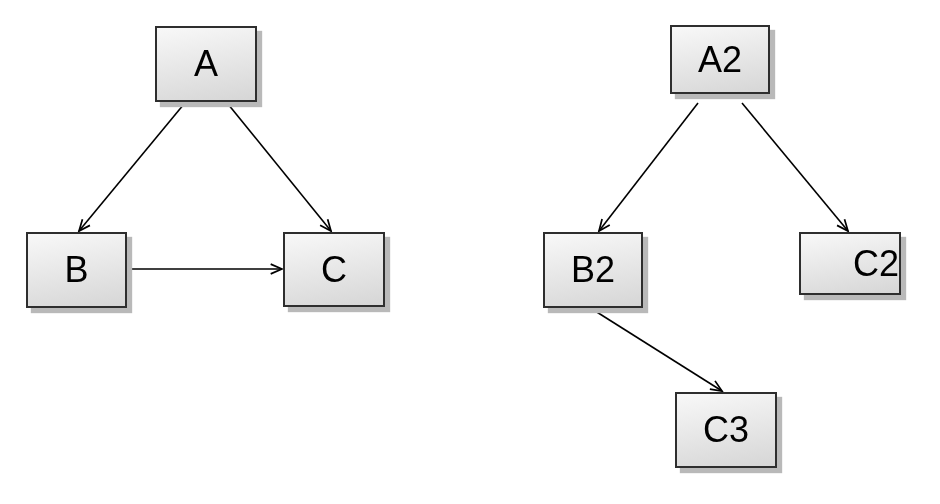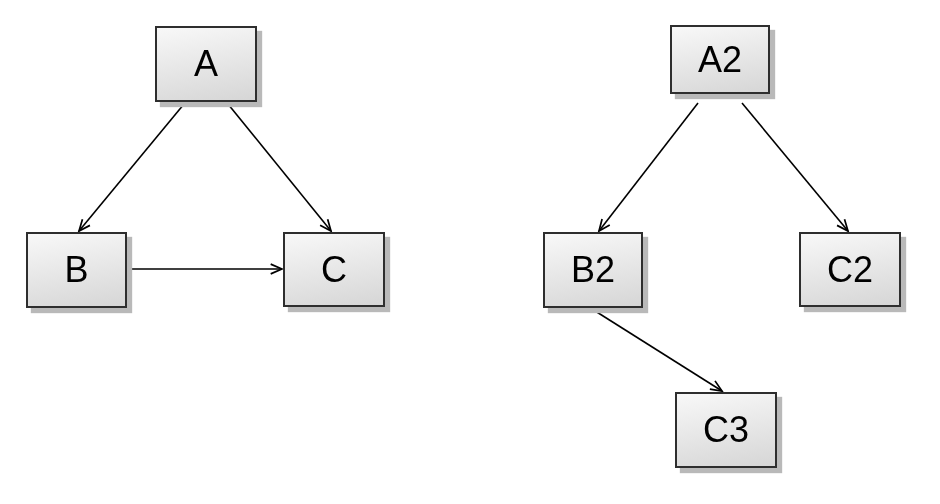--- a/index.html
+++ b/index.html
@@ -68,20 +68,20 @@
       </div>
       <div class="node" style="left: 283px; top: 232px; width: 102px; height: 75px;">
         <span>C</span>
       </div>
       <div class="node" style="left: 670px; top: 25px; width: 100px; height: 69px;">
         <span>A2</span>
       </div>
       <div class="node" style="left: 543px; top: 232px; width: 100px; height: 76px; justify-content: center;">
         <span>B2</span>
       </div>
-      <div class="node" style="left: 799px; top: 232px; width: 102px; height: 75px;">
+      <div class="node" style="left: 799px; top: 232px; width: 102px; height: 63px; justify-content: flex-end;">
         <span>C2</span>
       </div>
       <div class="node" style="left: 675px; top: 392px; width: 102px; height: 76px;">
         <span>C3</span>
       </div>
     </div>
 </div>
 
 </body></html>

